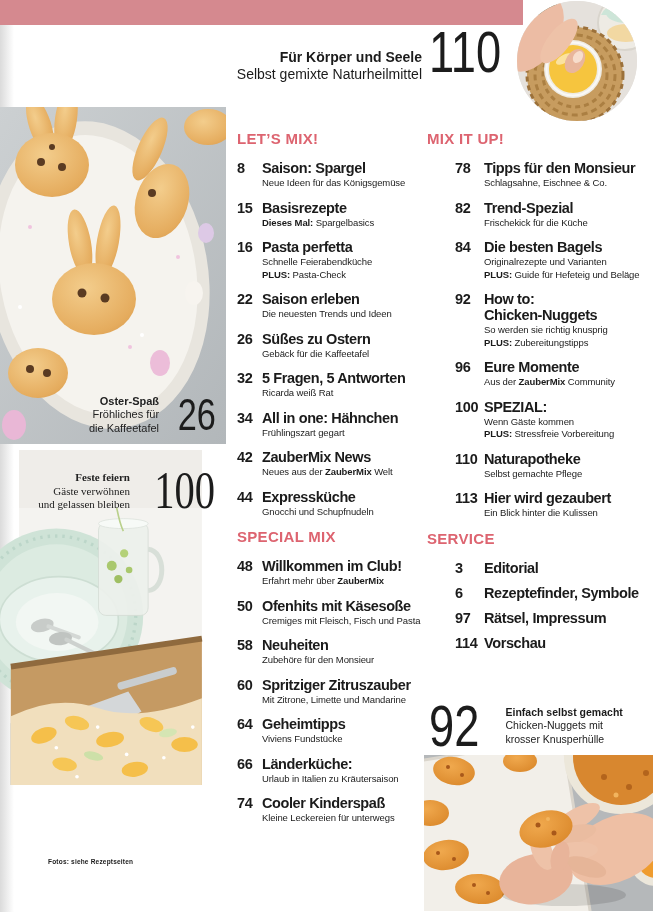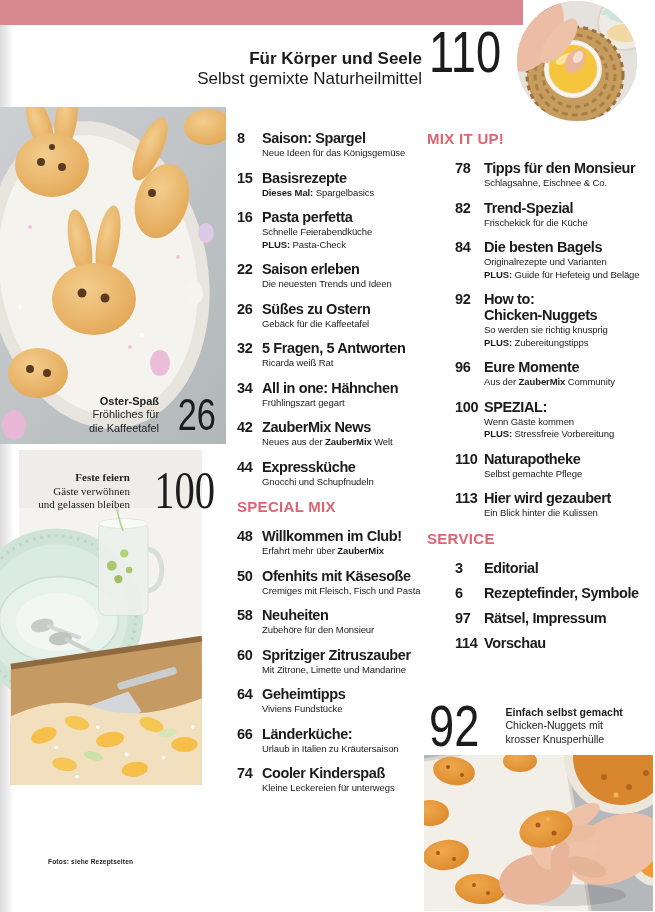--- a/index.html
+++ b/index.html
@@ -5,21 +5,21 @@
   html,body{margin:0;padding:0;background:#fff;}
   .page{position:relative;width:655px;height:912px;background:#fff;overflow:hidden;
         font-family:"Liberation Sans",sans-serif;color:var(--ink,#1b1b1b);}
   .fold{position:absolute;left:0;top:0;width:14px;height:912px;z-index:0;
         background:linear-gradient(90deg,rgba(90,90,90,.22),rgba(255,255,255,0));}
   .topbar{position:absolute;left:0;top:0;width:523px;height:25px;background:var(--bar,#d5898f);z-index:1;}
   .circle-photo{position:absolute;left:512px;top:-4px;width:130px;height:130px;border-radius:50%;
         border:5px solid #fff;box-sizing:border-box;overflow:hidden;z-index:2;background:#e5e1dc;}
   .circle-photo svg{display:block;width:100%;height:100%;}
 
-  .hdr-text{position:absolute;right:233px;top:49px;text-align:right;font-size:17px;line-height:1.2;z-index:2;}
+  .hdr-text{position:absolute;right:233px;top:49px;text-align:right;font-size:14px;line-height:1.2;z-index:2;}
   .b{font-weight:700;}
   .bignum{font-weight:300;line-height:.9;color:#1c1c1c;letter-spacing:0;}
   .sx-l{transform:scaleX(.78);transform-origin:left center;}
   .sx-r{transform:scaleX(.78);transform-origin:right center;}
   .hdr-num{position:absolute;left:429px;top:26px;font-size:58px;z-index:2;}
 
   .photo{position:absolute;z-index:1;}
   .photo svg{display:block;width:100%;height:100%;}
   .photo1{left:0;top:107px;width:226px;height:337px;}
   .photo2{left:0;top:450px;width:221px;height:335px;font-family:Liberation Serif, serif;}
@@ -189,20 +189,21 @@
         <div>Gäste verwöhnen</div>
         <div>und gelassen bleiben</div>
       </div>
       <div class="bignum sx-r">100</div>
     </div>
   </div>
 
   <div class="credit">Fotos: siehe Rezeptseiten</div>
 
   <div class="toc-col col-mid">
+      <div class="sec-heading">LET’S MIX!</div>
       <div class="sec-items sec-lets-mix">
         <div class="toc-item">
           <div class="pg">8</div>
           <div class="itbody">
             <div class="ittitle">
               <div>Saison: Spargel</div>
             </div>
             <div class="itsub"><span>Neue Ideen für das Königsgemüse</span></div>
           </div>
         </div>

